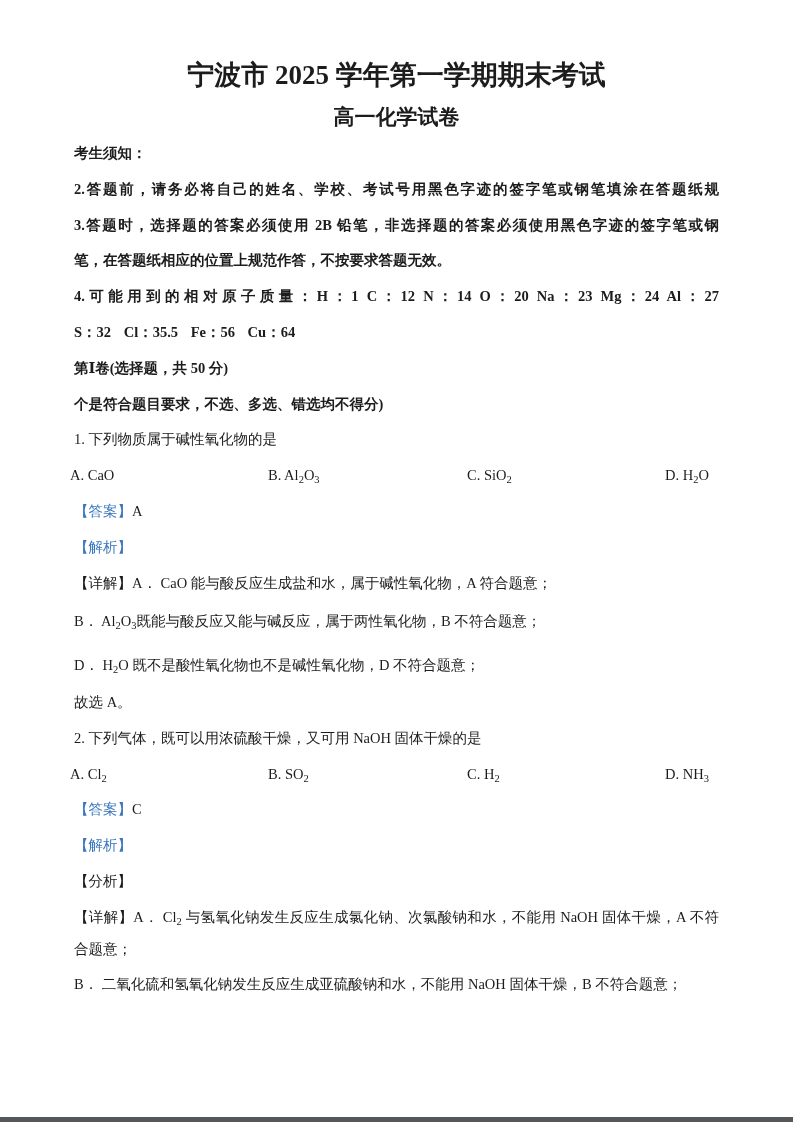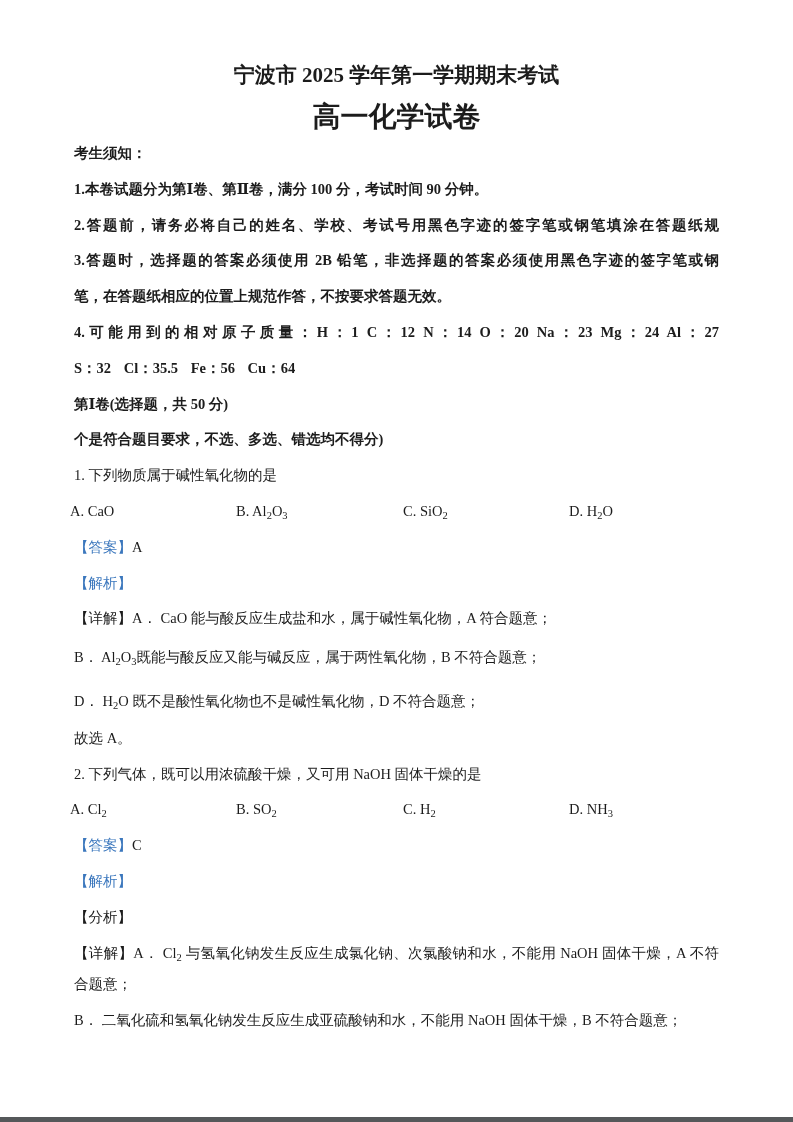--- a/index.html
+++ b/index.html
@@ -10,45 +10,46 @@
     position: relative;
     font-family: "Liberation Serif", "DejaVu Serif", serif;
     color: #1c1c1c;
   }
   .page {
     position: absolute;
     left: 70px; top: 60px;
     width: 653px;
   }
   .title {
-    font-size: 21px; font-weight: bold;
+    font-size: 27px; font-weight: bold;
     text-align: center; line-height: 30px;
     margin: 0 0 12px 0;
   }
   .subtitle {
-    font-size: 28px; font-weight: bold;
+    font-size: 21px; font-weight: bold;
     text-align: center; line-height: 30px;
     margin: 0 0 6px 0;
   }
   .para {
     font-size: 14.5px;
     line-height: 31.8px;
     margin: 4px;
     text-align: justify;
   }
   .bold { font-weight: bold; }
   .center { text-align: left; }
   
   .jl { text-align: justify; text-align-last: justify; }
   .masses2 { word-spacing: 9px; }
   .options {
     display: grid;
     grid-template-columns: 166px 167px 166px 1fr;
     font-size: 14.5px;
     line-height: 31.8px;
+    gap: 32px;
   }
   .blue { color: var(--accent-blue, #3B77BD); }
   sub { font-size: 10.5px; line-height: 0; vertical-align: -0.3em; }
   .xb { margin-top: 7px; }
   .xc { margin-top: 12px; }
   .xd { margin-top: 12px; }
   .xe { margin-top: 5px; }
   .bottom-bar {
     position: absolute;
     left: 0; bottom: 0;
@@ -58,21 +59,20 @@
 </style>
 </head>
 <body>
 
 <div class="page">
 
   <h1 class="title">宁波市 2025 学年第一学期期末考试</h1>
   <h2 class="subtitle">高一化学试卷</h2>
 
   <div class="para bold">考生须知：</div>
-  <div class="para bold">1.本卷试题分为第Ⅰ卷、第Ⅱ卷，满分 100 分，考试时间 90 分钟。</div>
   <div class="para bold jl">2.答题前，请务必将自己的姓名、学校、考试号用黑色字迹的签字笔或钢笔填涂在答题纸规</div>
   <div class="para bold jl">3.答题时，选择题的答案必须使用 2B 铅笔，非选择题的答案必须使用黑色字迹的签字笔或钢</div>
   <div class="para bold">笔，在答题纸相应的位置上规范作答，不按要求答题无效。</div>
   <div class="para bold jl">4.可能用到的相对原子质量：H：1 C：12 N：14 O：20 Na：23 Mg：24 Al：27</div>
   <div class="para bold masses2">S：32 Cl：35.5 Fe：56 Cu：64</div>
 
   <div class="para bold center">第Ⅰ卷(选择题，共 50 分)</div>
   <div class="para bold">个是符合题目要求，不选、多选、错选均不得分)</div>
 
   <div class="para">1. 下列物质属于碱性氧化物的是</div>

